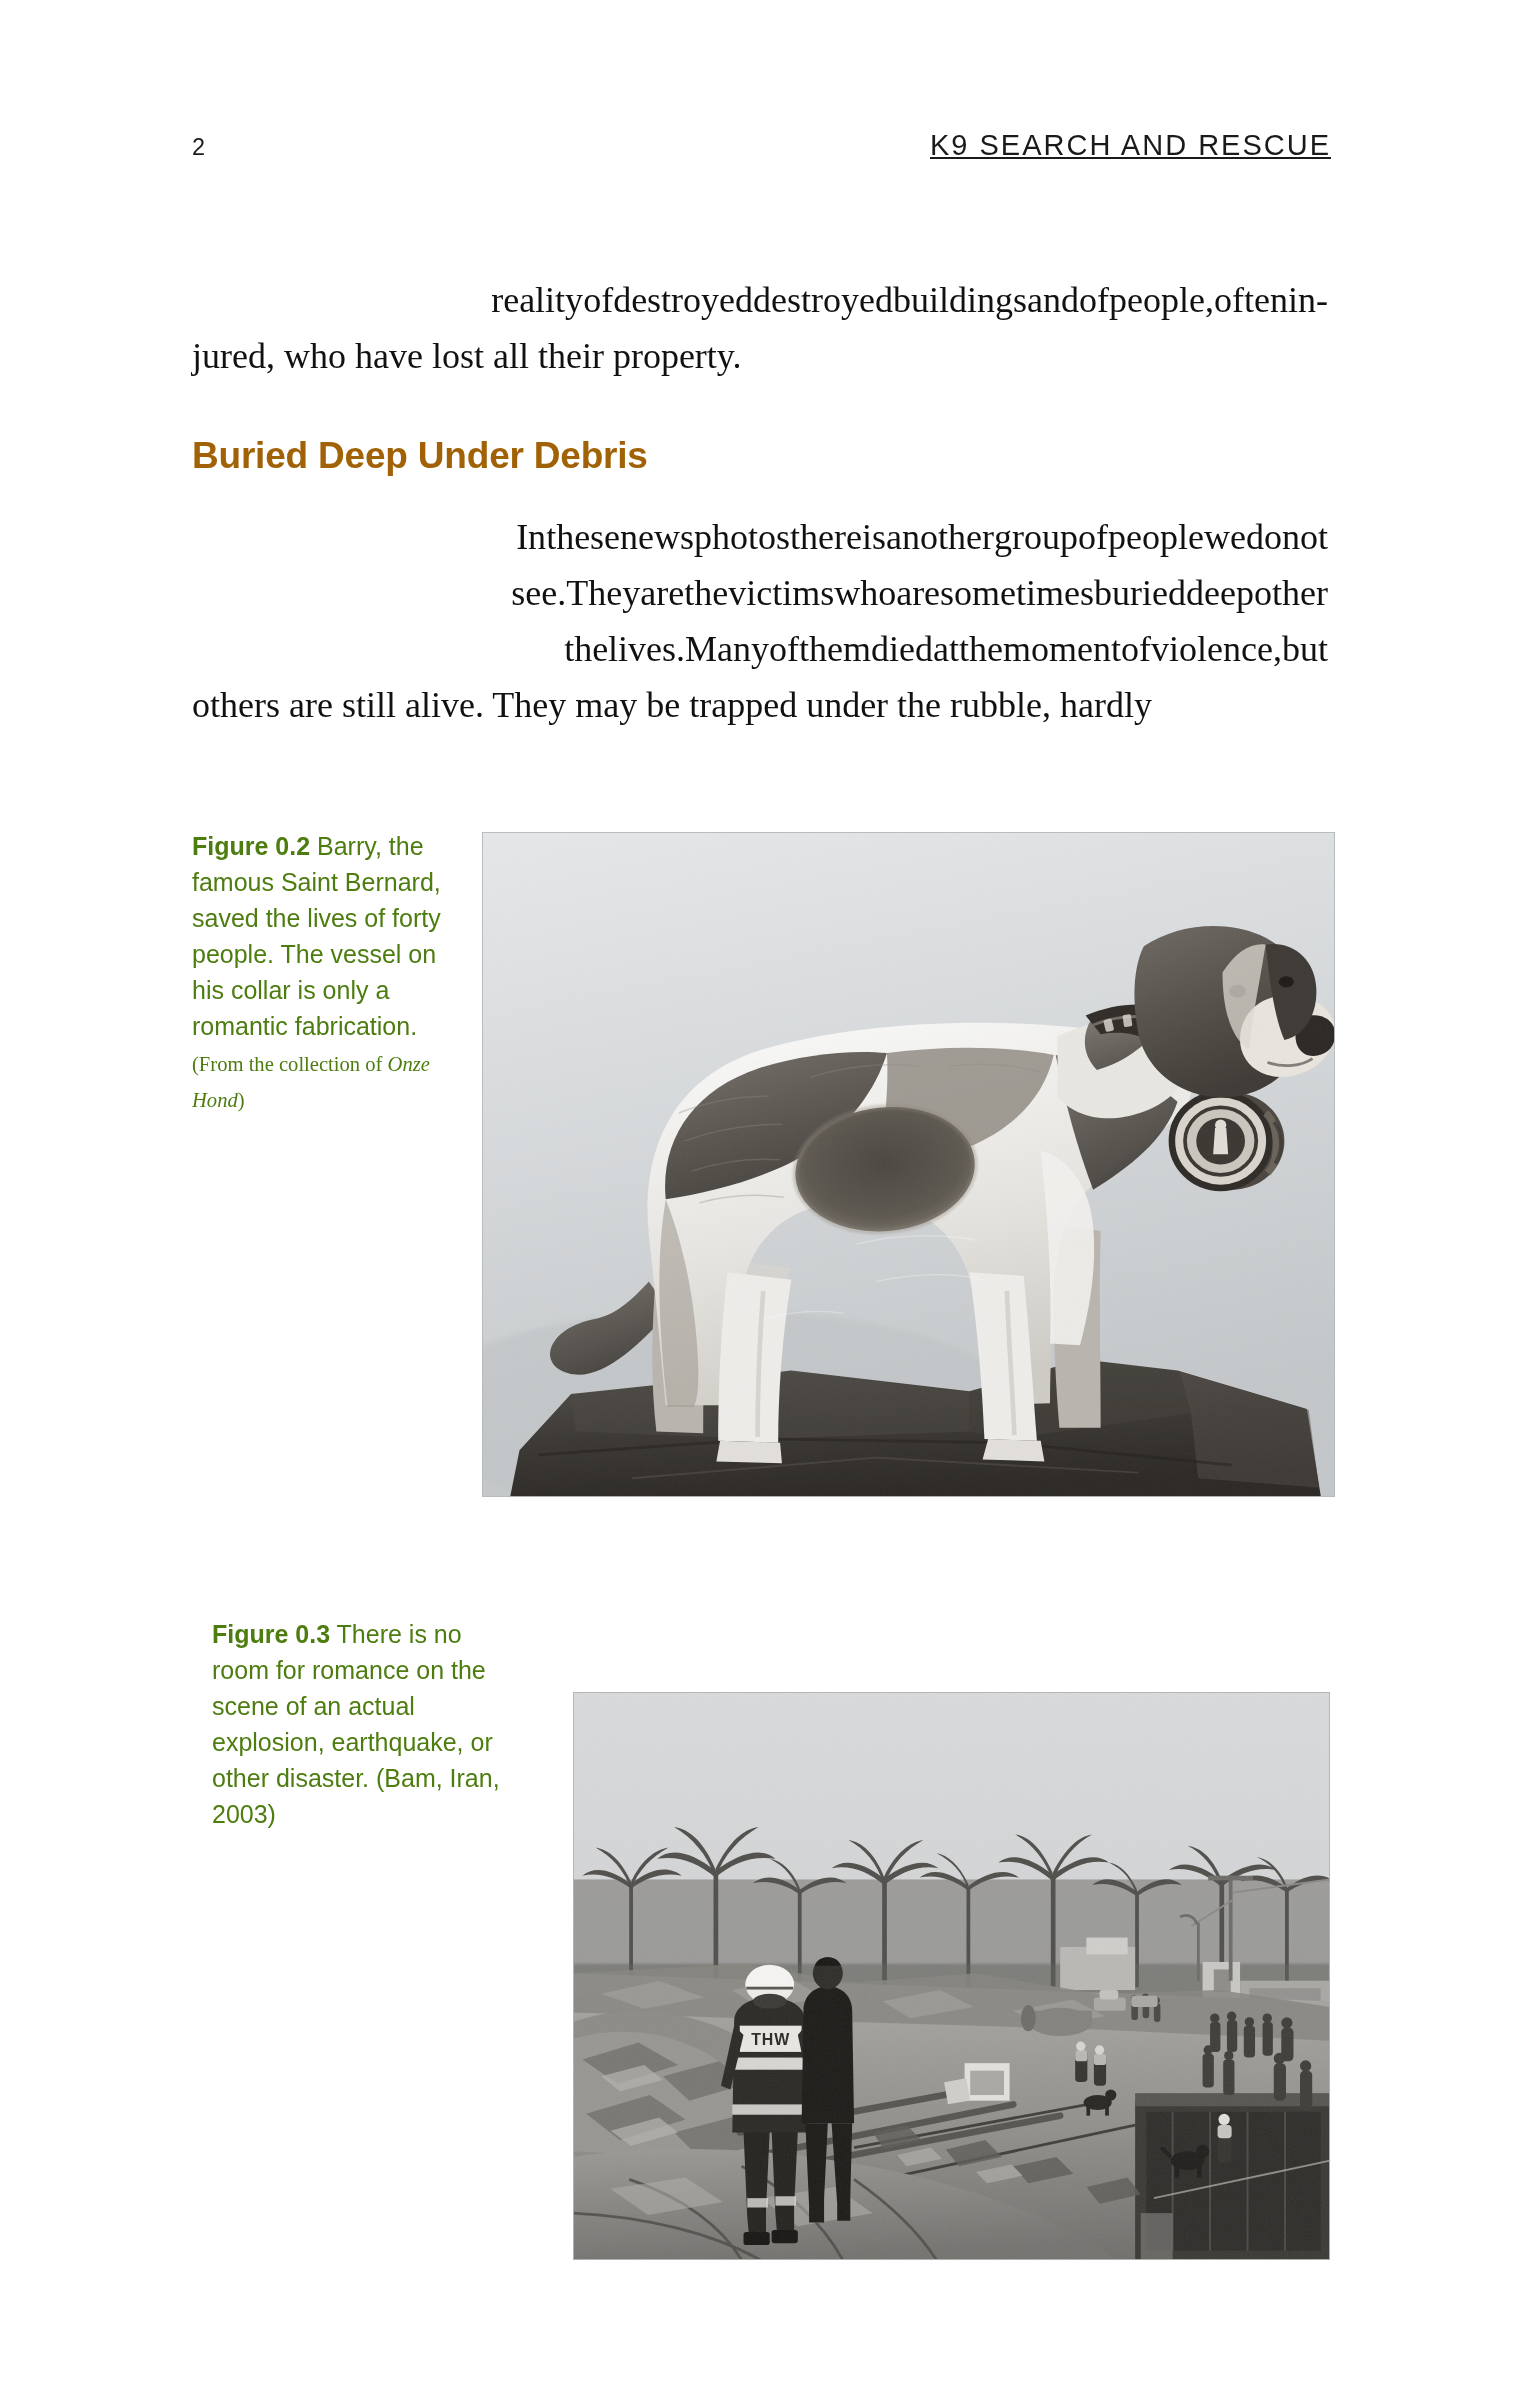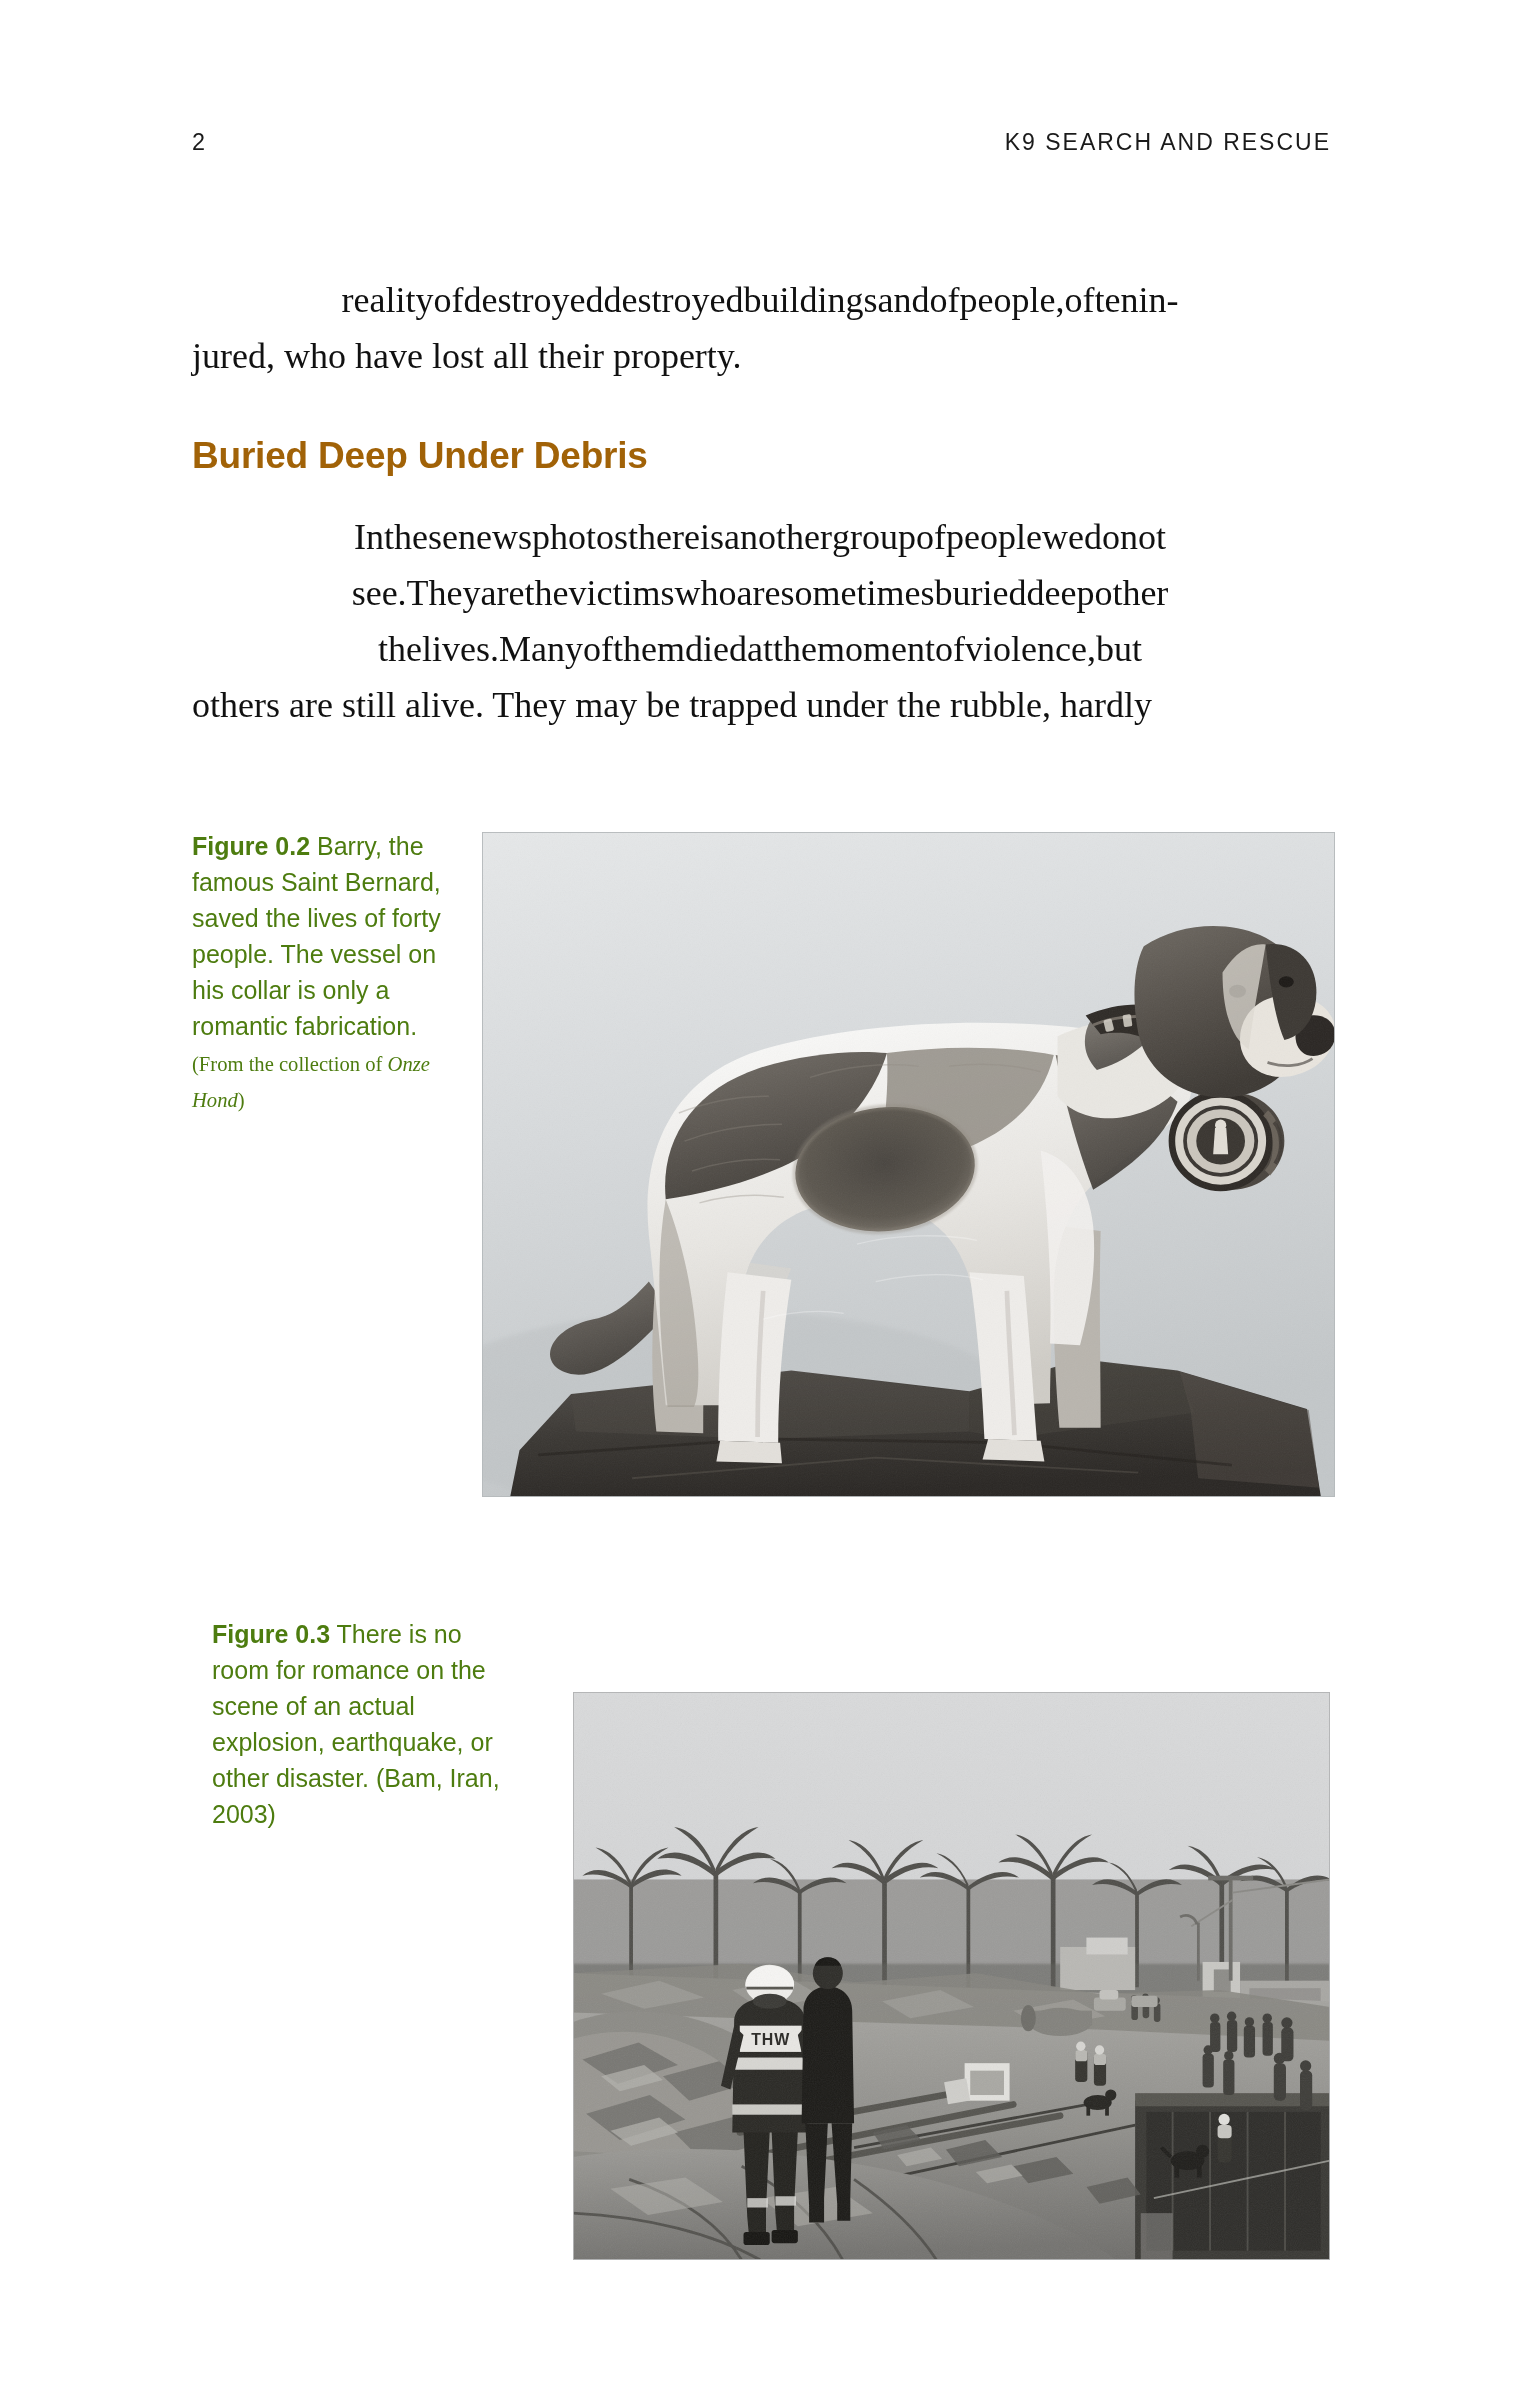--- a/index.html
+++ b/index.html
@@ -30,25 +30,26 @@
   }
   .folio {
     font-family: "Liberation Sans", sans-serif;
     font-size: 23.4px;
     font-weight: 400;
     letter-spacing: 0.5px;
     color: #1a1a1a;
   }
   .head-title {
     font-family: "Liberation Sans", sans-serif;
-    font-size: 23px;
+    font-size: 29px;
     font-weight: 400;
     letter-spacing: 2px;
     color: #1a1a1a;
     white-space: nowrap;
+    text-decoration: underline;
   }
 
   
   .body-block {
     position: absolute;
     left: 192px;
     width: 1136px;
   }
   .para {
     font-family: "Liberation Serif", serif;
@@ -60,21 +61,21 @@
     color: #111111;
     -webkit-hyphens: none;
     hyphens: none;
   }
   .para .line {
     display: block;
     white-space: nowrap;
   }
   .para .line.justify {
     display: flex;
-    justify-content: center;
+    justify-content: flex-end;
   }
 
   #para-intro { top: 272px; }
 
   .section-heading {
     position: absolute;
     left: 192px;
     top: 433px;
     font-family: "Liberation Sans", sans-serif;
     font-weight: bold;

